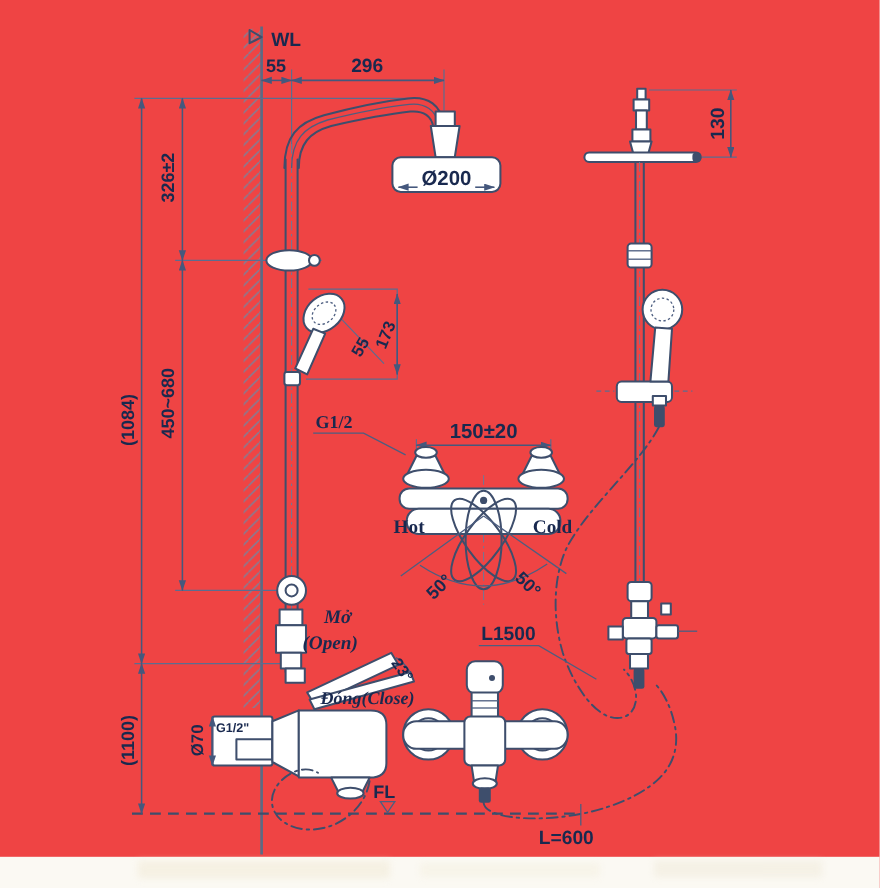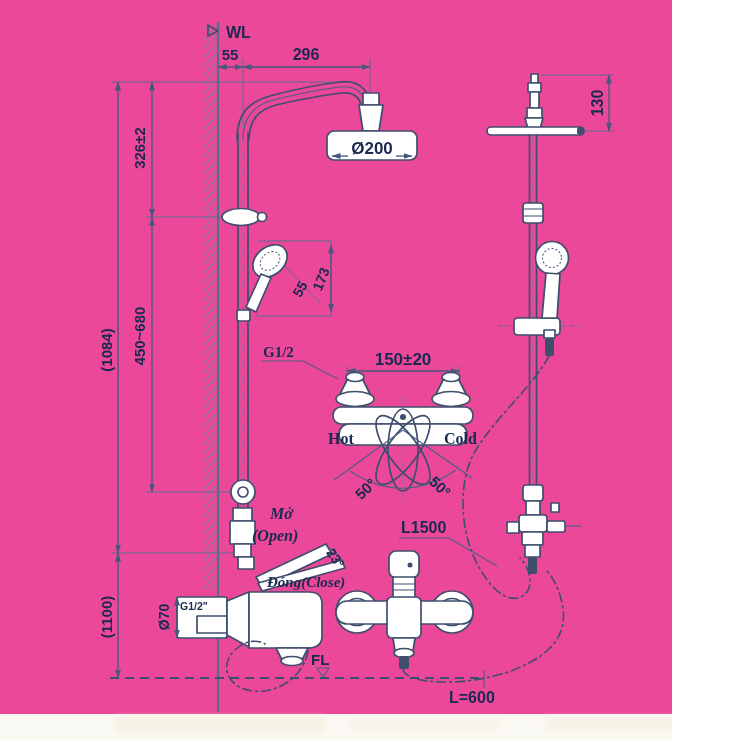--- a/index.html
+++ b/index.html
@@ -1,16 +1,16 @@
 <!DOCTYPE html>
 <html><head>
 <meta charset="utf-8">
 <style>
   html,body{margin:0;padding:0;background:#fff;}
-  .stage{position:relative;width:672px;height:740px;background:#ec4899;overflow:hidden;
+  .stage{position:relative;width:733px;height:740px;background:#ef4444;overflow:hidden;
          font-family:"Liberation Sans",sans-serif;}
   svg{display:block}
   
   .s   {stroke:#3e4e6c;stroke-width:1.7;fill:none;stroke-linecap:round;stroke-linejoin:round}
   .sf  {stroke:#3e4e6c;stroke-width:1.7;fill:#ffffff;stroke-linejoin:round}
   .thin{stroke:#4d5e80;stroke-width:1.1;fill:none}
   .dim {stroke:#45587d;stroke-width:1.3;fill:none}
   .ext {stroke:#5b6d90;stroke-width:1;fill:none}
   .wall{stroke:#5a6b85;stroke-width:2.2;fill:none}
   .floor{stroke:#3e4e6c;stroke-width:2;stroke-dasharray:9 6;fill:none}

